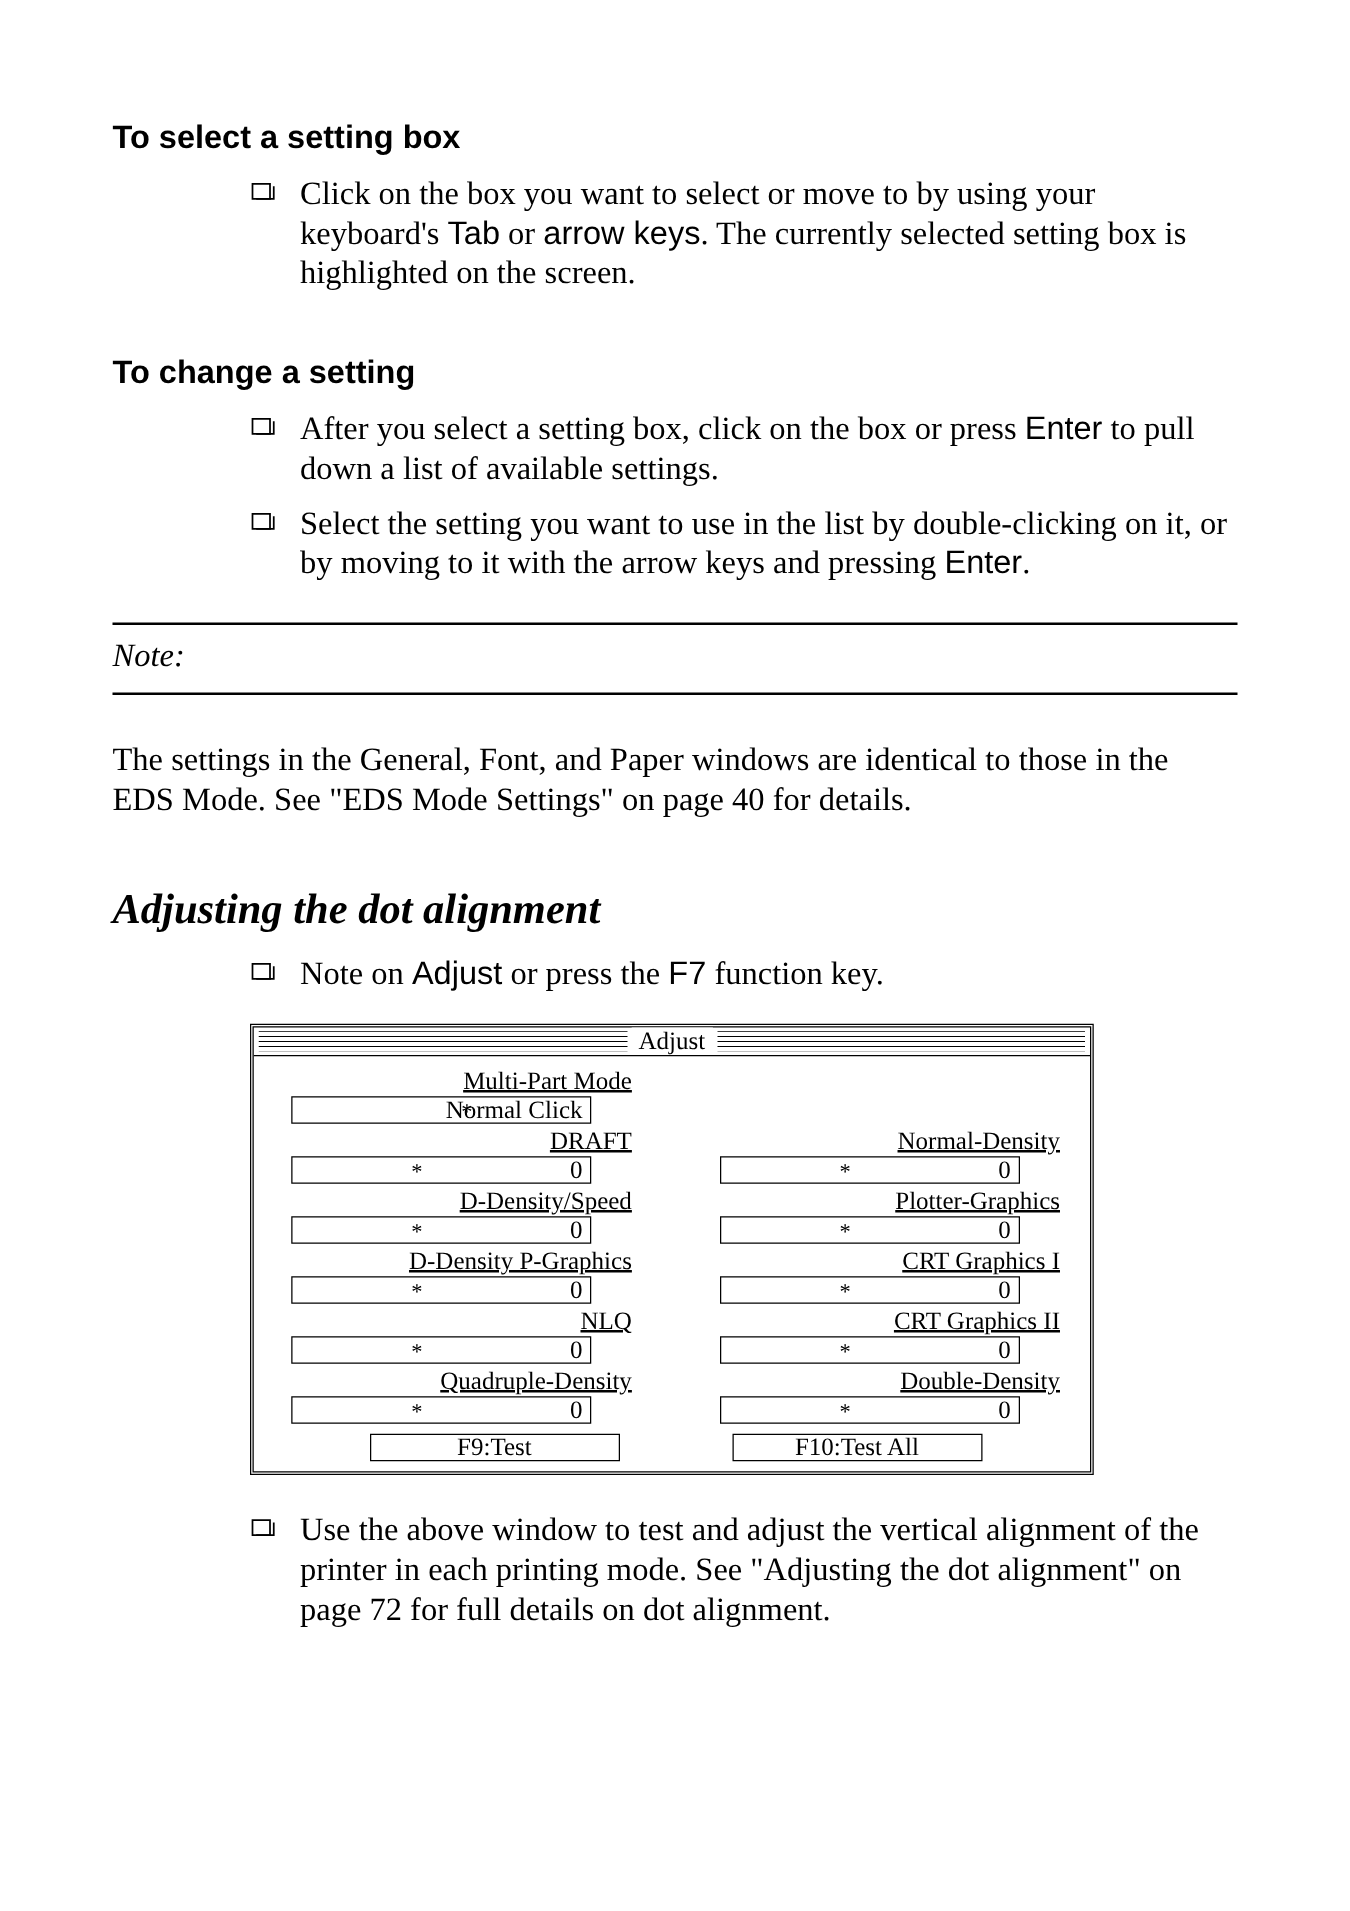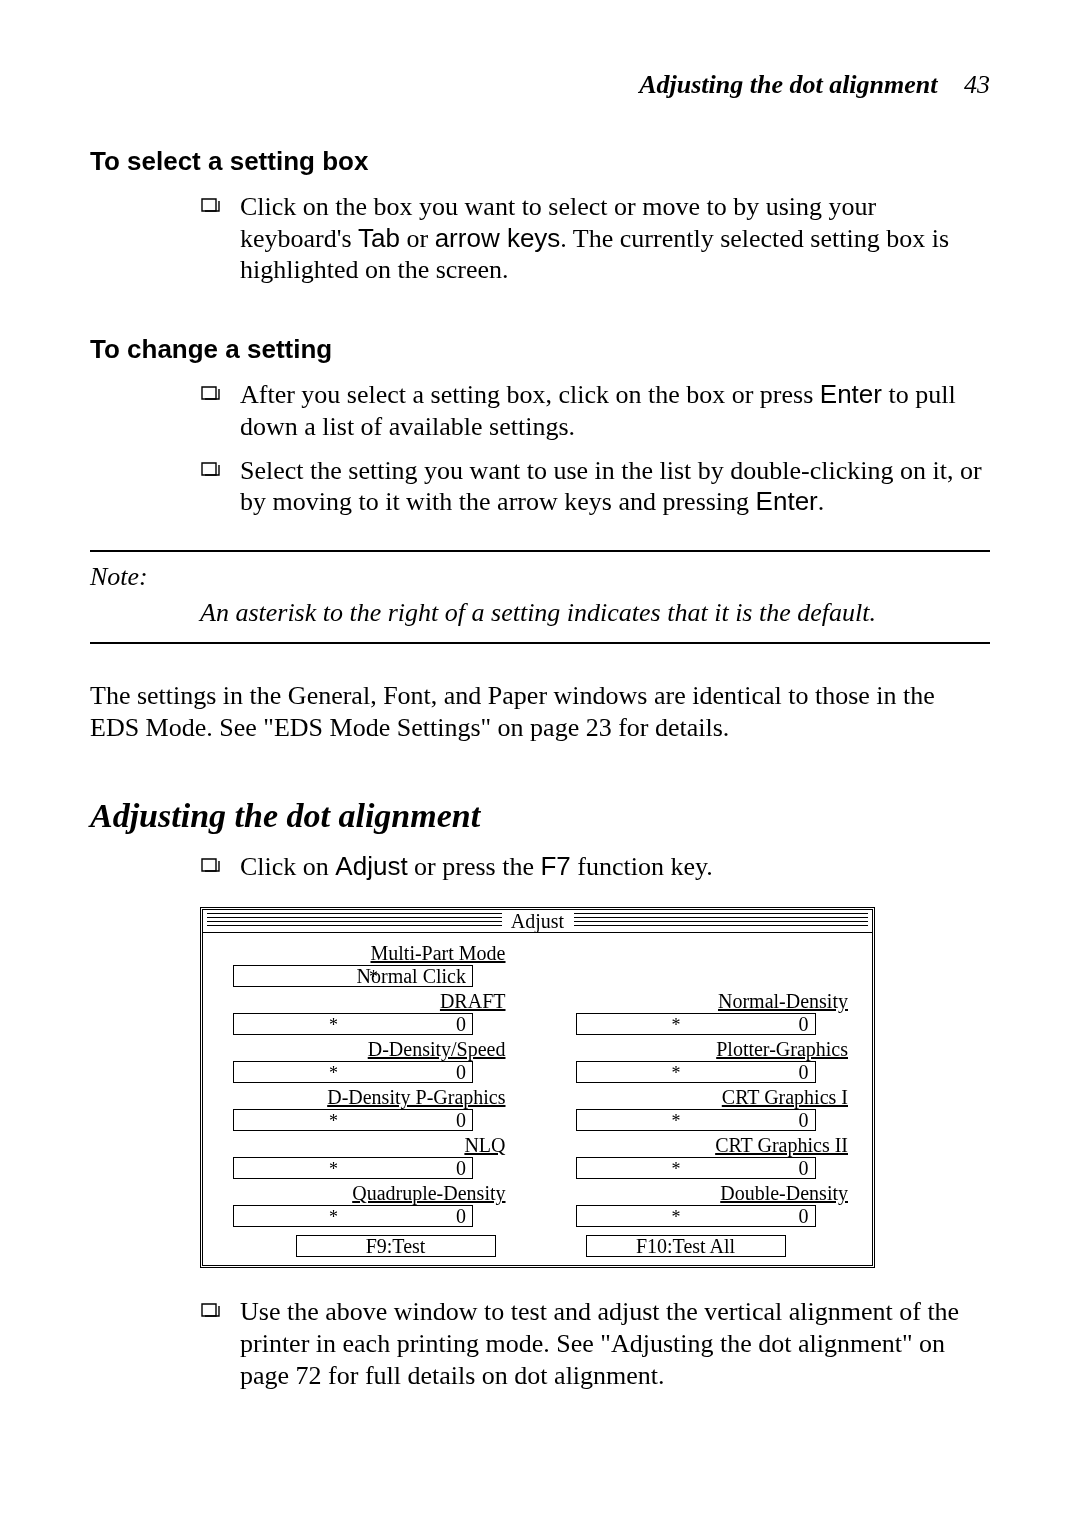--- a/index.html
+++ b/index.html
@@ -175,24 +175,20 @@
     line-height: 20px;
     margin-left: 45px;
     margin-right: 45px;
   }
 </style>
 </head>
 <body>
 
 <div class="page">
 
-  <div class="running-head">
-    <span class="title">Adjusting the dot alignment</span>
-    <span class="page-no">43</span>
-  </div>
 
   <div class="h2">To select a setting box</div>
   <div class="bullet-block">
     <span class="icon">
       <svg width="22" height="18" viewBox="0 0 22 18">
         <path d="M2 4 L2 16 L16 16 L16 4 Z" fill="none" stroke="#000" stroke-width="1.4"></path>
         <path d="M5 16 L19 16 L19 6" fill="none" stroke="#000" stroke-width="1.4"></path>
       </svg>
     </span>
     <p class="para">
@@ -219,35 +215,34 @@
         <path d="M5 16 L19 16 L19 6" fill="none" stroke="#000" stroke-width="1.4"></path>
       </svg>
     </span>
     <p class="para">
       <span>Select the setting you want to use in the list by double-clicking on it, or by moving to it with the arrow keys and pressing </span><span class="bold-sans">Enter</span><span>.</span>
     </p>
   </div>
 
   <hr class="note-sep">
   <p class="note-label">Note:</p>
-  <p class="note-body">An asterisk to the right of a setting indicates that it is the default.</p>
   <hr class="note-sep bottom">
 
-  <p class="para body-indent" style="margin-top:26px">The settings in the General, Font, and Paper windows are identical to those in the EDS Mode. See "EDS Mode Settings" on page 23 for details.</p>
+  <p class="para body-indent" style="margin-top:26px">The settings in the General, Font, and Paper windows are identical to those in the EDS Mode. See "EDS Mode Settings" on page 40 for details.</p>
 
   <div class="h1">Adjusting the dot alignment</div>
   <div class="bullet-block">
     <span class="icon">
       <svg width="22" height="18" viewBox="0 0 22 18">
         <path d="M2 4 L2 16 L16 16 L16 4 Z" fill="none" stroke="#000" stroke-width="1.4"></path>
         <path d="M5 16 L19 16 L19 6" fill="none" stroke="#000" stroke-width="1.4"></path>
       </svg>
     </span>
     <p class="para">
-      <span>Click on </span><span style="font-family:Arial,Helvetica,sans-serif">Adjust</span><span> or press the </span><span class="bold-sans">F7</span><span> function key.</span>
+      <span>Note on </span><span style="font-family:Arial,Helvetica,sans-serif">Adjust</span><span> or press the </span><span class="bold-sans">F7</span><span> function key.</span>
     </p>
   </div>
 
   <div class="dialog-wrap">
     <div class="dialog">
       <div class="dialog-title">
         <span class="stripes left"></span>
         <span class="caption">Adjust</span>
         <span class="stripes right"></span>
       </div>

